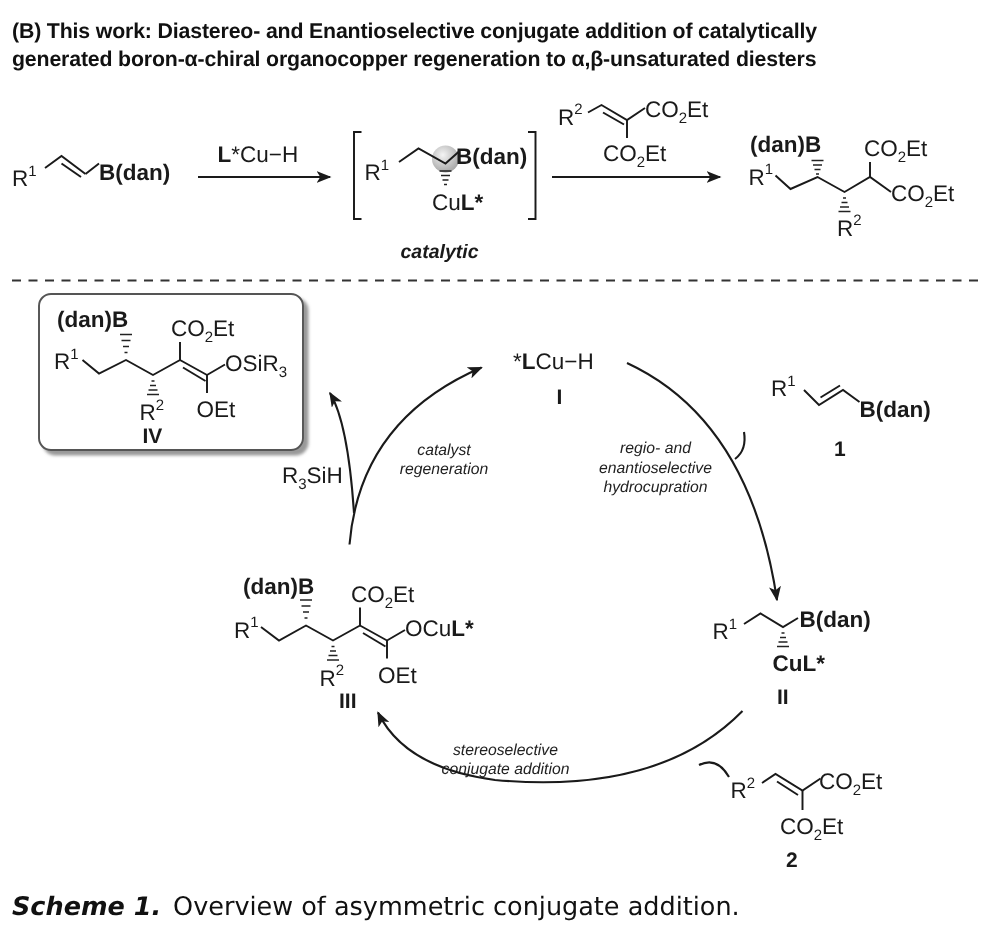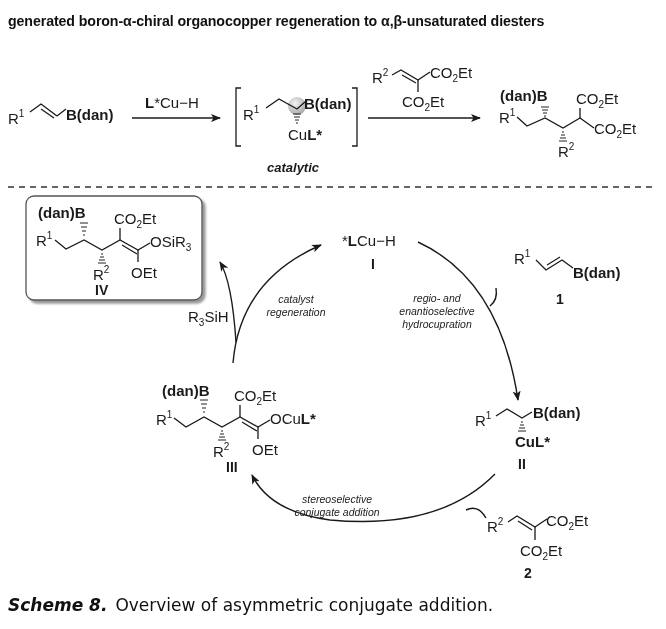--- a/index.html
+++ b/index.html
@@ -14,20 +14,21 @@
   .cpd{font-size:14px;font-weight:bold;}
   .bond{stroke:#1a1a1a;stroke-width:1.3;fill:none;}
   .arrow{stroke:#1a1a1a;stroke-width:1.4;fill:none;}
   .caption{position:absolute;left:8px;top:595px;font-family:"DejaVu Sans",sans-serif;font-size:17px;color:#111;}
   .caption .cap-label{font-weight:bold;font-style:italic;margin-right:8px;}
 </style>
 </head>
 <body>
 
 <div class="title">
+  <div>(B) This work: Diastereo- and Enantioselective conjugate addition of catalytically</div>
   <div>generated boron-α-chiral organocopper regeneration to α,β-unsaturated diesters</div>
 </div>
 
 <svg id="scheme" width="666" height="629" viewBox="0 0 666 629">
   <defs>
     <marker id="ah" markerWidth="10" markerHeight="8" refX="9" refY="4" orient="auto" markerUnits="userSpaceOnUse">
       <path d="M0,0 L10,4 L0,8 L2.5,4 Z" fill="#1a1a1a"></path>
     </marker>
     <radialGradient id="sphere" cx="40%" cy="35%" r="65%">
       <stop offset="0%" stop-color="#f4f4f4"></stop>
@@ -206,14 +207,14 @@
     <path class="bond" d="M508,522 L517,516 L535,527 L547,519"></path>
     <path class="bond" d="M518,521 L532,530"></path>
     <path class="bond" d="M535,527 L535,540"></path>
     <text class="t" x="546" y="526"><tspan>CO</tspan><tspan class="sub" dy="4">2</tspan><tspan dy="-4">Et</tspan></text>
     <text class="t" x="520" y="556"><tspan>CO</tspan><tspan class="sub" dy="4">2</tspan><tspan dy="-4">Et</tspan></text>
     <text class="cpd" x="524" y="578">2</text>
   </g>
 </svg>
 
 <div class="caption">
-  <span class="cap-label">Scheme 8.</span><span>Overview of asymmetric conjugate addition.</span>
+  <span class="cap-label">Scheme 1.</span><span>Overview of asymmetric conjugate addition.</span>
 </div>
 
 </body></html>

